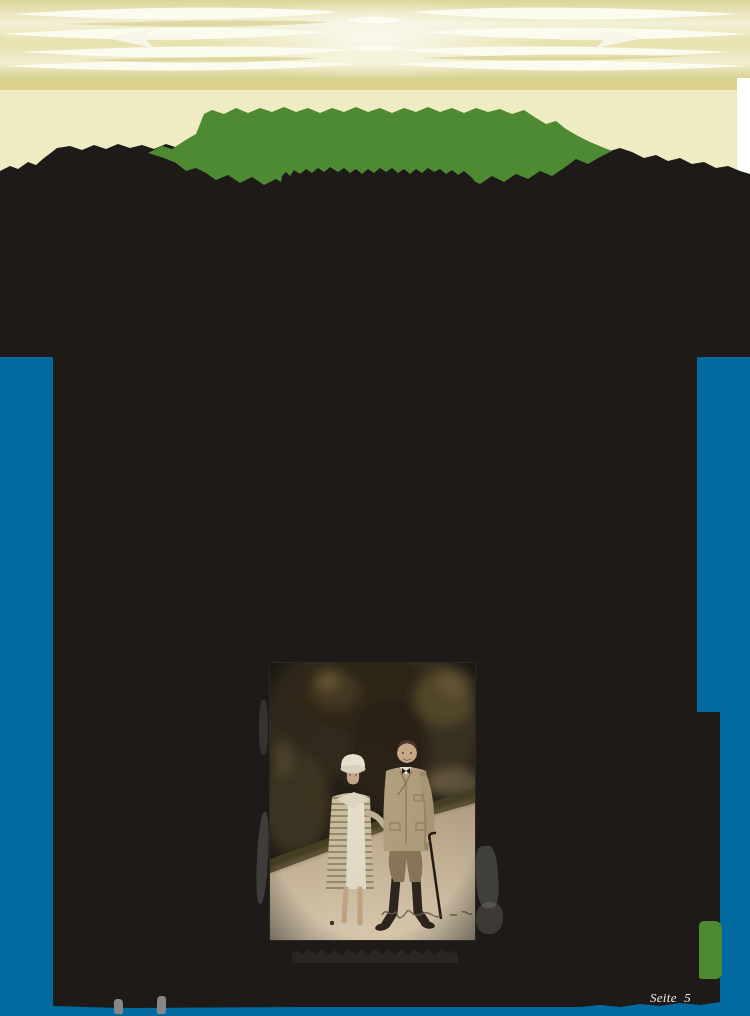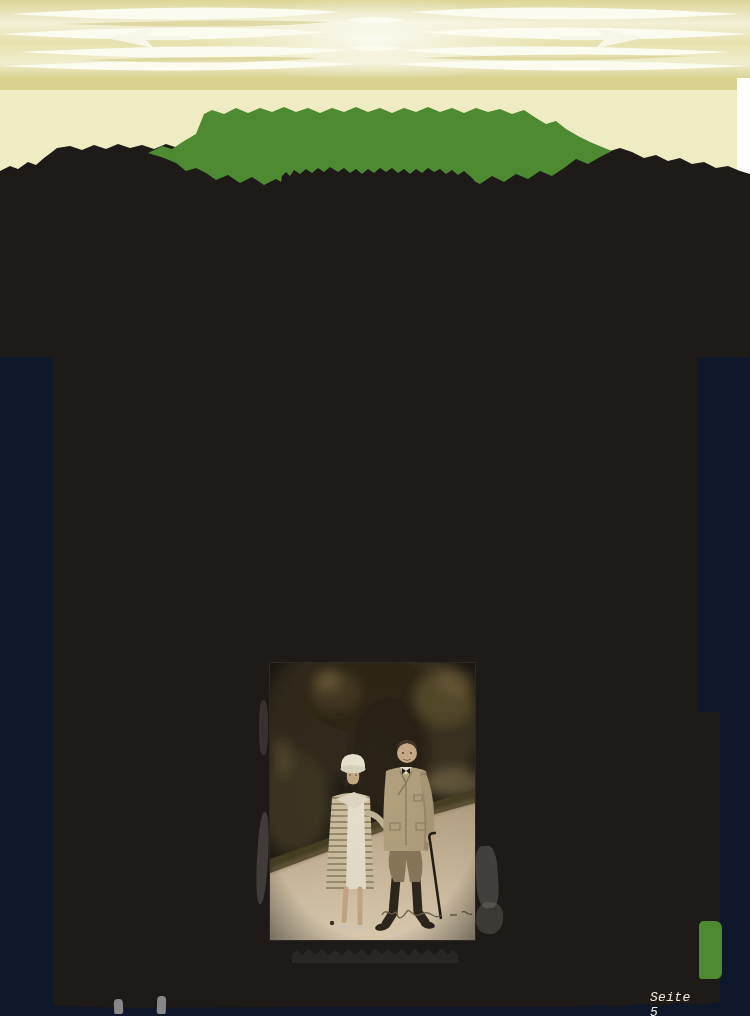--- a/index.html
+++ b/index.html
@@ -1,17 +1,17 @@
 <!DOCTYPE html>
 <html><head>
 <meta charset="utf-8">
 <style>
   html,body{margin:0;padding:0;background:#fff;}
-  .page{position:relative;width:750px;height:1016px;background:#0f172a;overflow:hidden;
-        font-family:Liberation Mono, monospace;}
+  .page{position:relative;width:750px;height:1016px;background:#0369a1;overflow:hidden;
+        font-family:Liberation Serif, serif;}
   .abs{position:absolute;}
   
   .band{left:0;top:0;width:750px;height:78px;}
   
   .strip{left:0;top:78px;width:737px;height:12px;background:#d8d28e;}
   
   .cream{left:0;top:90px;width:737px;height:84px;background:#efebc3;}
   
   .sliver{left:737px;top:78px;width:13px;height:96px;background:#ffffff;}
   

